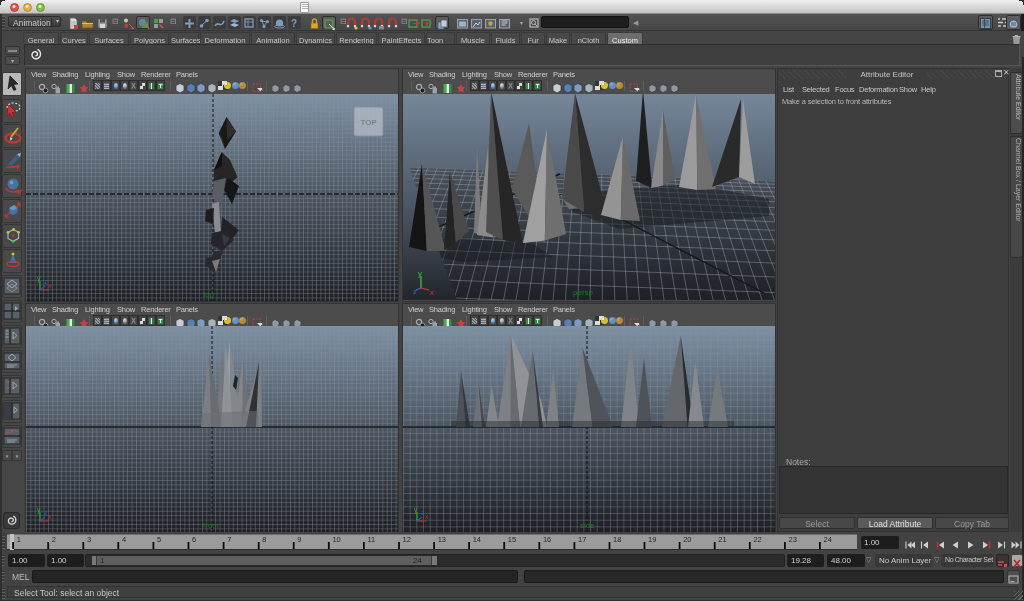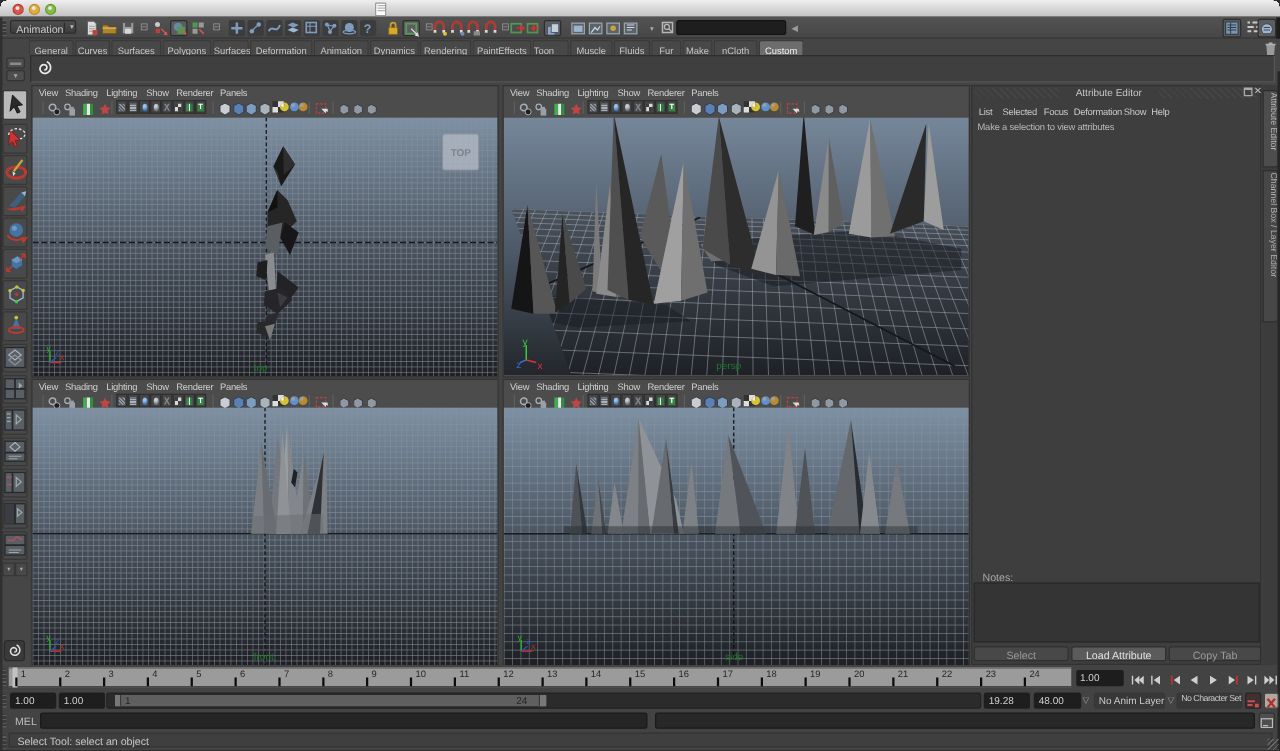--- a/index.html
+++ b/index.html
@@ -1019,21 +1019,21 @@
 <div class="abs" style="left:779px;top:70px;width:228px;height:9px;background:repeating-linear-gradient(45deg,#474747 0 1px,#3e3e3e 1px 4px);"></div>
 <div class="abs" style="left:847px;top:69.5px;width:80px;height:9px;background:#3e3e3e;text-align:center;font-size:8px;color:#c6c6c6;">Attribute Editor</div>
 <div class="abs" style="left:995px;top:70px;width:7px;height:7px;border:1px solid #aaa;border-top-width:2px;"></div>
 <div class="abs" style="left:1003px;top:68px;font-size:8px;color:#bbb;">✕</div>
 <div class="abs" style="left:783px;top:85px;font-size:7.5px;letter-spacing:-0.2px;color:#c9c9c9;">List</div>
 <div class="abs" style="left:802px;top:85px;font-size:7.5px;letter-spacing:-0.2px;color:#c9c9c9;">Selected</div>
 <div class="abs" style="left:835px;top:85px;font-size:7.5px;letter-spacing:-0.2px;color:#c9c9c9;">Focus</div>
 <div class="abs" style="left:859px;top:85px;font-size:7.5px;letter-spacing:-0.2px;color:#c9c9c9;">Deformation</div>
 <div class="abs" style="left:899px;top:85px;font-size:7.5px;letter-spacing:-0.2px;color:#c9c9c9;">Show</div>
 <div class="abs" style="left:921px;top:85px;font-size:7.5px;letter-spacing:-0.2px;color:#c9c9c9;">Help</div>
-<div class="abs" style="left:782px;top:97px;font-size:7.5px;letter-spacing:-0.15px;color:#b9b9b9;">Make a selection to view attributes</div>
+<div class="abs" style="left:782px;top:97px;font-size:7.5px;letter-spacing:-0.15px;color:#b9b9b9;">Make a selection to front attributes</div>
 <div class="abs" style="left:786px;top:457px;font-size:8.5px;color:#a8a8a8;">Notes:</div>
 <div class="abs" style="left:779px;top:466px;width:229px;height:48px;background:#343434;border:1px solid #282828;"></div>
 <div class="abs" style="left:779px;top:517px;width:76px;height:12px;background:#484848;border:1px solid #303030;border-radius:2px;text-align:center;font-size:8.5px;color:#9a9a9a;padding-top:1px;">Select</div>
 <div class="abs" style="left:857px;top:517px;width:76px;height:12px;background:#5b5b5b;border:1px solid #303030;border-radius:2px;text-align:center;font-size:8.5px;color:#e2e2e2;padding-top:1px;">Load Attribute</div>
 <div class="abs" style="left:935px;top:517px;width:74px;height:12px;background:#484848;border:1px solid #303030;border-radius:2px;text-align:center;font-size:8.5px;color:#9a9a9a;padding-top:1px;">Copy Tab</div>
 <div class="abs" style="left:1010px;top:68px;width:14px;height:464px;background:#3c3c3c;"></div>
 <div class="abs" style="left:1010px;top:72px;width:13px;height:62px;background:#4d4d4d;border:1px solid #2e2e2e;border-radius:0 3px 3px 0;"></div>
 <div class="abs" style="left:1012px;top:74px;width:10px;height:58px;font-size:7px;color:#b9b9b9;writing-mode:vertical-rl;white-space:nowrap;overflow:hidden;">Attribute Editor</div>
 <div class="abs" style="left:1010px;top:136px;width:13px;height:122px;background:#474747;border:1px solid #2e2e2e;border-radius:0 3px 3px 0;"></div>
 <div class="abs" style="left:1012px;top:138px;width:10px;height:118px;font-size:7px;color:#b0b0b0;writing-mode:vertical-rl;white-space:nowrap;overflow:hidden;">Channel Box / Layer Editor</div>

